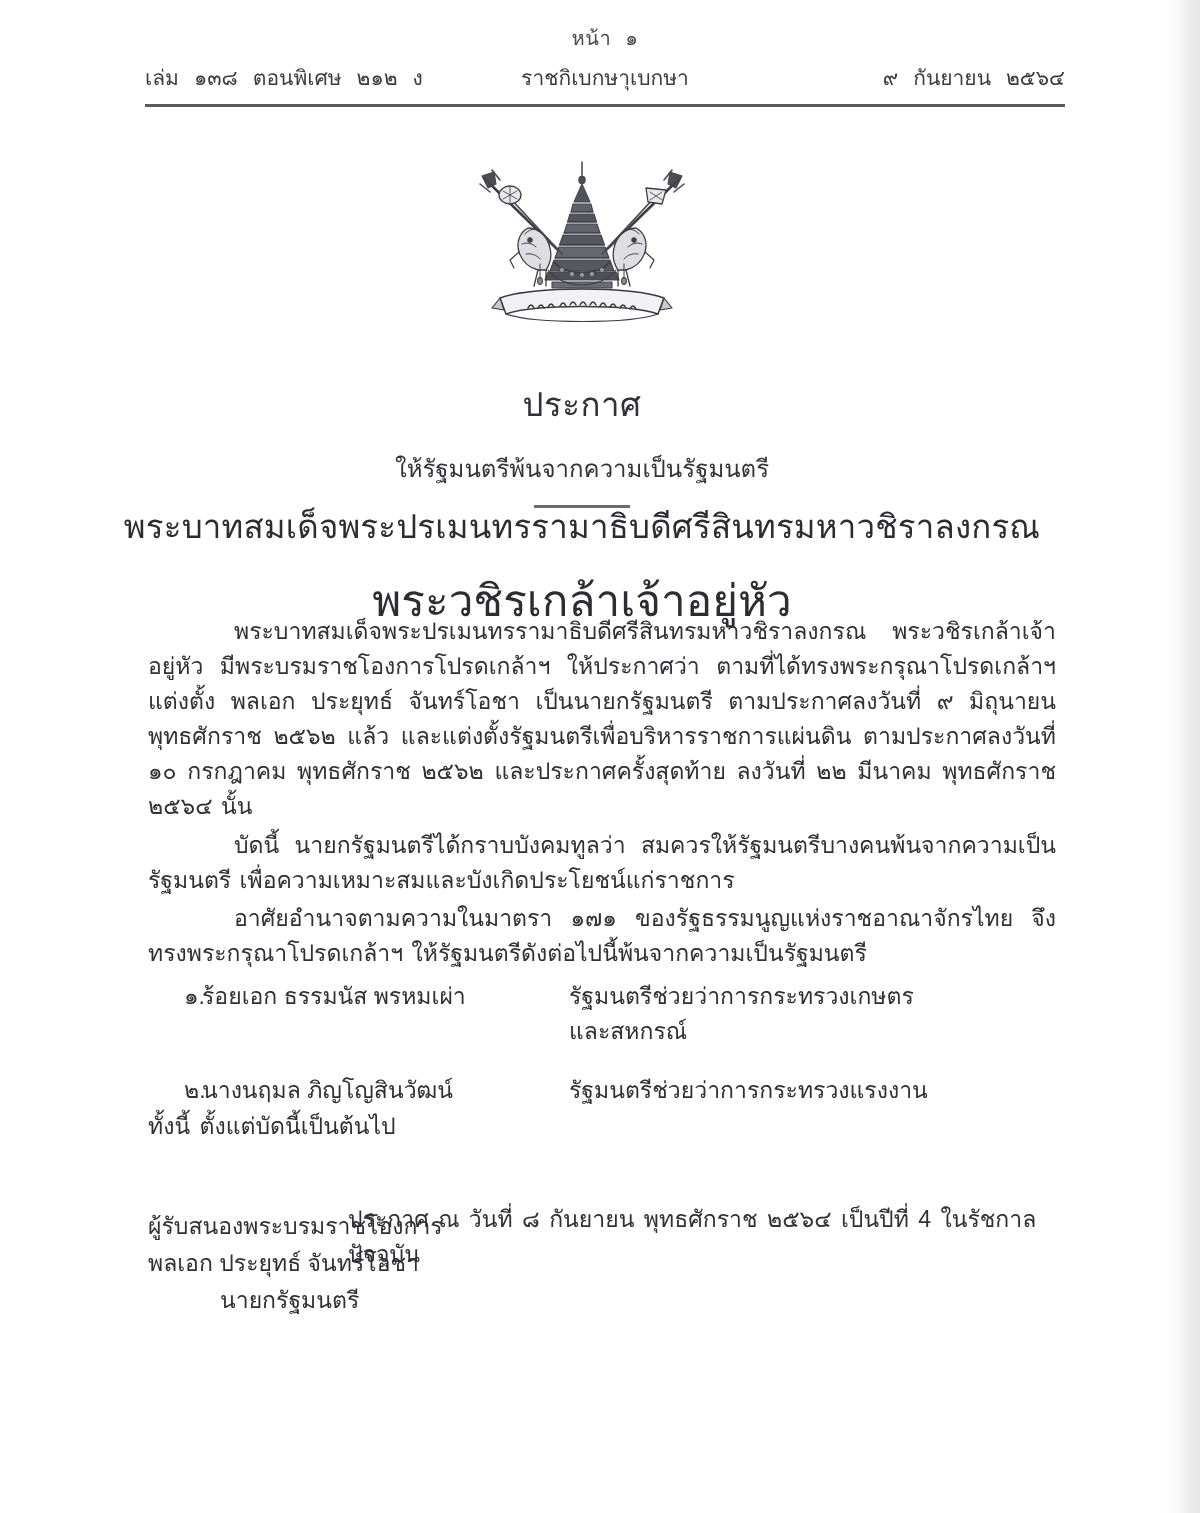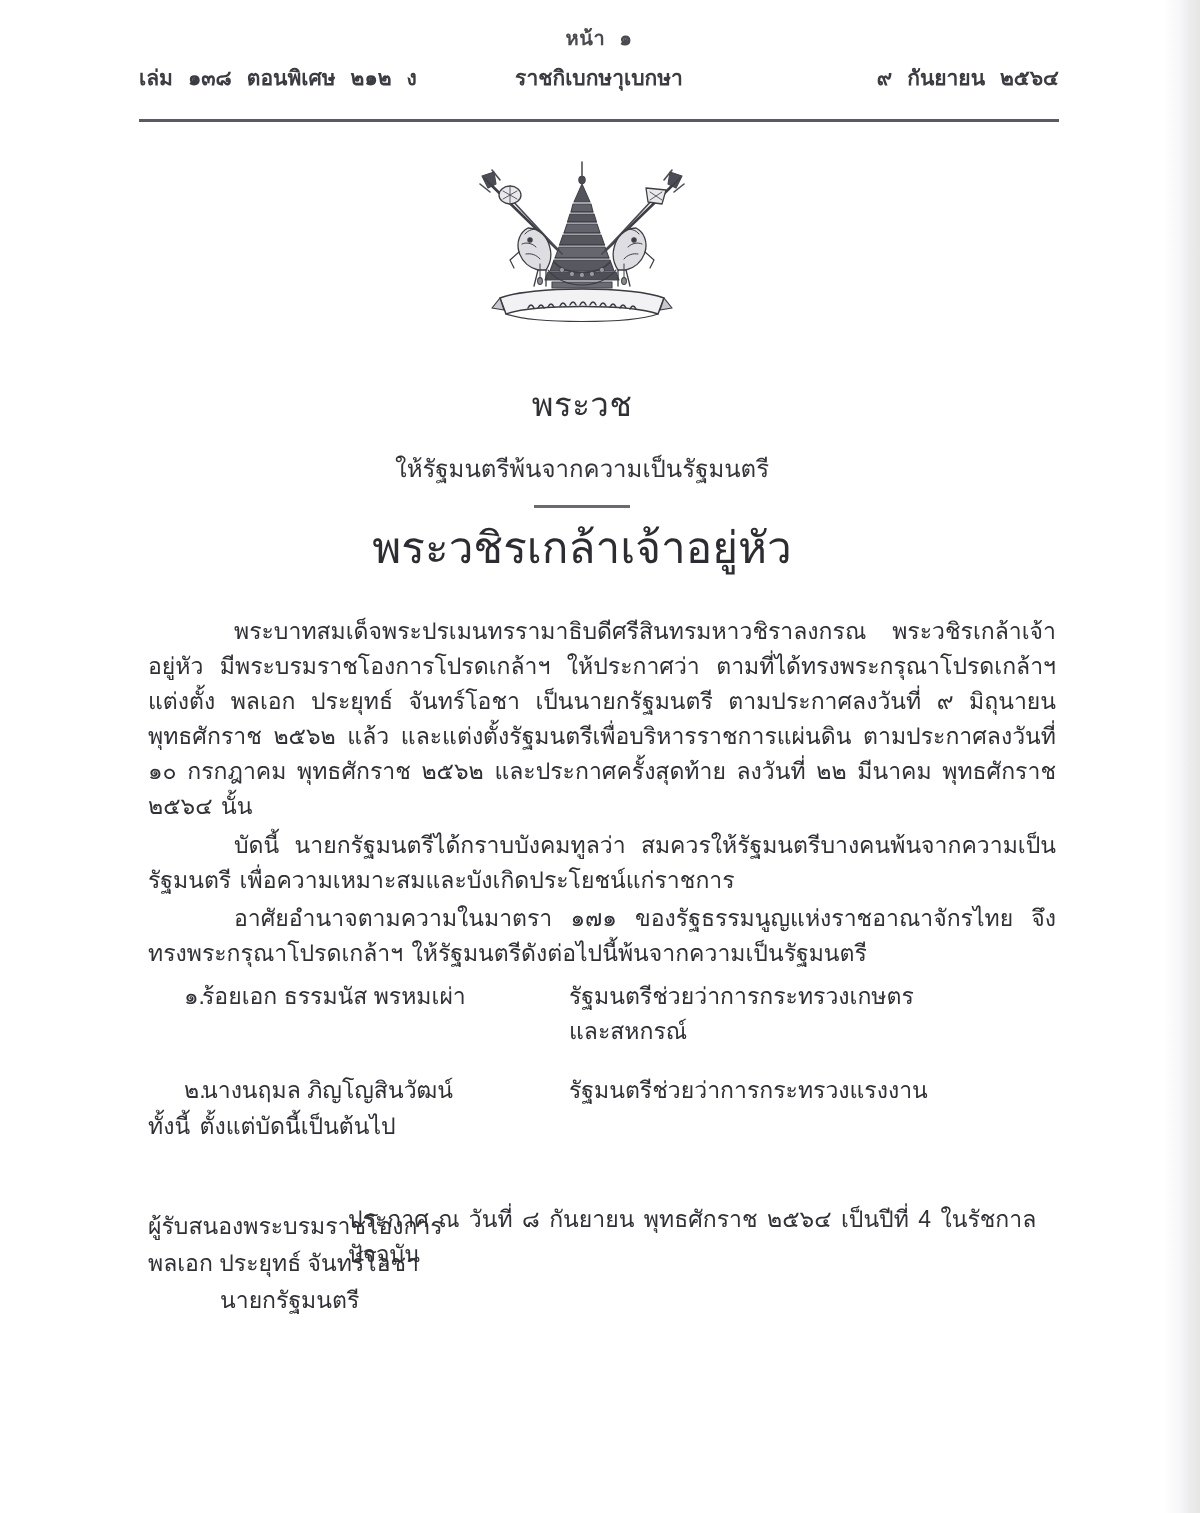--- a/index.html
+++ b/index.html
@@ -43,41 +43,40 @@
     left: 0;
     top: 0;
     width: 1164px;
     height: 1513px;
     color: #2e2e33;
   }
 
   
   .gz-header {
     position: absolute;
-    left: 139px;
+    left: 145px;
     top: 22px;
     width: 920px;
-    font-weight: bold;
   }
   .gz-pageno {
     text-align: center;
     font-size: 20px;
     letter-spacing: 0.5px;
     color: #4a4a50;
     margin-bottom: 7px;
   }
   .gz-pageno .num { margin-left: 14px; }
 
   .gz-headrow {
     display: flex;
     align-items: flex-end;
     justify-content: space-between;
     font-size: 21px;
     color: #3b3b42;
-    padding-bottom: 24px;
+    padding-bottom: 9px;
   }
   .gz-vol {
     display: flex;
     gap: 15px;
     white-space: nowrap;
   }
   .gz-mid {
     position: absolute;
     left: 0;
     right: 0;
@@ -340,26 +339,27 @@
           <path d="M58 150 q3 -6 6 0 M68 150 q3 -6 6 0 M78 149 q3 -6 6 0"></path>
           <path d="M90 148 q3 -6 6 0 M100 147 q3 -6 6 0 M110 147 q3 -6 6 0"></path>
           <path d="M120 147 q3 -6 6 0 M130 148 q3 -6 6 0 M140 149 q3 -6 6 0"></path>
           <path d="M150 150 q3 -6 6 0 M160 151 q3 -6 6 0"></path>
         </g>
       </g>
     </svg>
   </div>
 
   <div class="title-block">
-    <div class="t-main">พระวช</div>
+    <div class="t-main">ประกาศ</div>
     <div class="t-sub">ให้รัฐมนตรีพ้นจากความเป็นรัฐมนตรี</div>
     <div class="t-rule"></div>
   </div>
 
   <div class="royal-name">
+    <div class="rn-1">พระบาทสมเด็จพระปรเมนทรรามาธิบดีศรีสินทรมหาวชิราลงกรณ</div>
     <div class="rn-2">พระวชิรเกล้าเจ้าอยู่หัว</div>
   </div>
 
   <div class="body-block">
 
     <p class="para">พระบาทสมเด็จพระปรเมนทรรามาธิบดีศรีสินทรมหาวชิราลงกรณ พระวชิรเกล้าเจ้าอยู่หัว มีพระบรมราชโองการโปรดเกล้าฯ ให้ประกาศว่า ตามที่ได้ทรงพระกรุณาโปรดเกล้าฯ แต่งตั้ง พลเอก ประยุทธ์ จันทร์โอชา เป็นนายกรัฐมนตรี ตามประกาศลงวันที่ ๙ มิถุนายน พุทธศักราช ๒๕๖๒ แล้ว และแต่งตั้งรัฐมนตรีเพื่อบริหารราชการแผ่นดิน ตามประกาศลงวันที่ ๑๐ กรกฎาคม พุทธศักราช ๒๕๖๒ และประกาศครั้งสุดท้าย ลงวันที่ ๒๒ มีนาคม พุทธศักราช ๒๕๖๔ นั้น</p>
 
     <p class="para tight">บัดนี้ นายกรัฐมนตรีได้กราบบังคมทูลว่า สมควรให้รัฐมนตรีบางคนพ้นจากความเป็นรัฐมนตรี เพื่อความเหมาะสมและบังเกิดประโยชน์แก่ราชการ</p>
 
     <p class="para tight">อาศัยอำนาจตามความในมาตรา ๑๗๑ ของรัฐธรรมนูญแห่งราชอาณาจักรไทย จึงทรงพระกรุณาโปรดเกล้าฯ ให้รัฐมนตรีดังต่อไปนี้พ้นจากความเป็นรัฐมนตรี</p>

